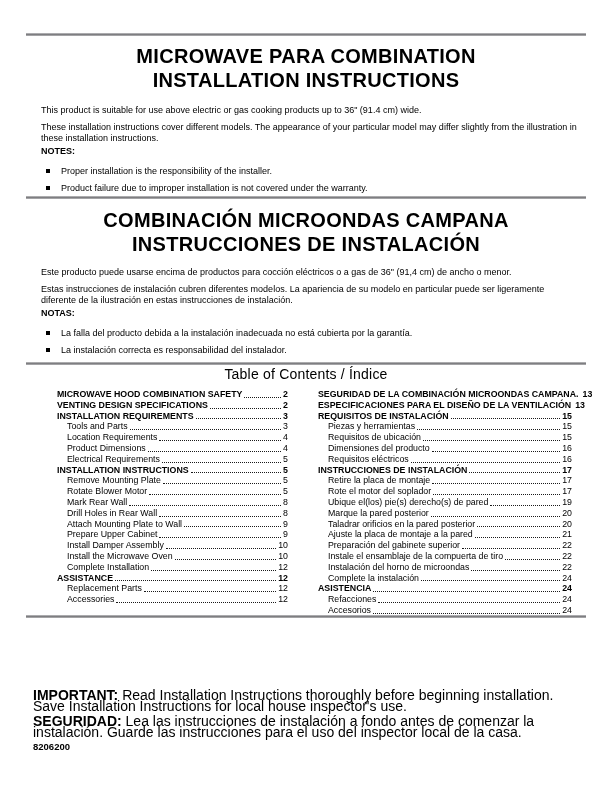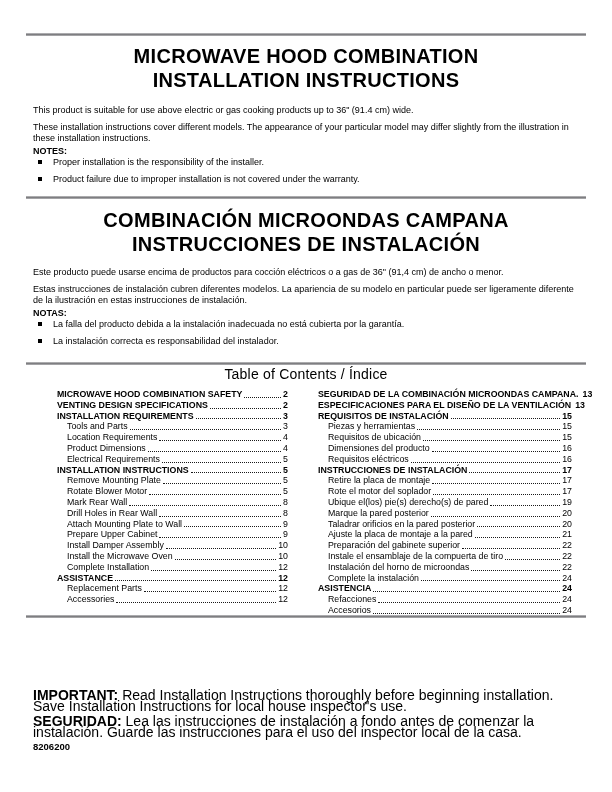--- a/index.html
+++ b/index.html
@@ -10,27 +10,27 @@
   .rule {
     position:absolute; left:26px; right:26px; height:3px;
     background:linear-gradient(to bottom,#c2c2c4,#77777a 55%,#bdbdbf);
   }
   .title {
     position:absolute; left:33px; right:33px; text-align:center;
     font-weight:bold; font-size:20px; line-height:24px; letter-spacing:.3px;
   }
   .t-en { top:44px; }
   .t-es { top:208px; }
-  .body-block { position:absolute; left:33px; right:33px; font-size:9px; line-height:11px; }
+  .body-block { position:absolute; left:41px; right:33px; font-size:9px; line-height:11px; }
   .bb-en { top:105px; }
   .bb-es { top:267px; }
   .body-block p { margin:0; }
   .body-block .p2 { margin-top:6px; }
   .notes-label { font-weight:bold; margin-top:2px; }
-  .note-row { display:flex; margin-top:0; }
+  .note-row { display:flex; margin-top:9px; }
   .note-row + .note-row { margin-top:6px; }
   .sq { flex:none; width:4px; height:4px; background:#000; margin:3px 11px 0 5px; }
   .toc-head { position:absolute; top:366px; left:0; right:0; text-align:center;
               font-size:14px; font-weight:normal; letter-spacing:.2px; }
   .toc { position:absolute; top:389px; left:57px; right:40px; display:flex;
          font-size:8.8px; line-height:10.8px; }
   .toc-col { min-width:0; }
   .col-left { flex:none; width:231px; }
   .col-right { flex:1; margin-left:30px; }
   .toc-row { display:flex; align-items:baseline; white-space:nowrap; }
@@ -46,21 +46,21 @@
   .pn { position:absolute; left:33px; top:741px; font-size:9.5px; font-weight:bold; }
 </style>
 </head>
 <body>
 
 <div class="page">
 
   <div class="rule" style="top:33px"></div>
 
   <div class="title t-en">
-    <div>MICROWAVE HOOD COMBINATION</div>
+    <div>MICROWAVE PARA COMBINATION</div>
     <div>INSTALLATION INSTRUCTIONS</div>
   </div>
 
   <div class="body-block bb-en">
     <p class="p1">This product is suitable for use above electric or gas cooking products up to 36" (91.4 cm) wide.</p>
     <p class="p2">These installation instructions cover different models. The appearance of your particular model may differ slightly from the illustration in these installation instructions.</p>
     <div class="notes-label">NOTES:</div>
     <div id="notes-en">
         <div class="note-row">
           <span class="sq"></span>

